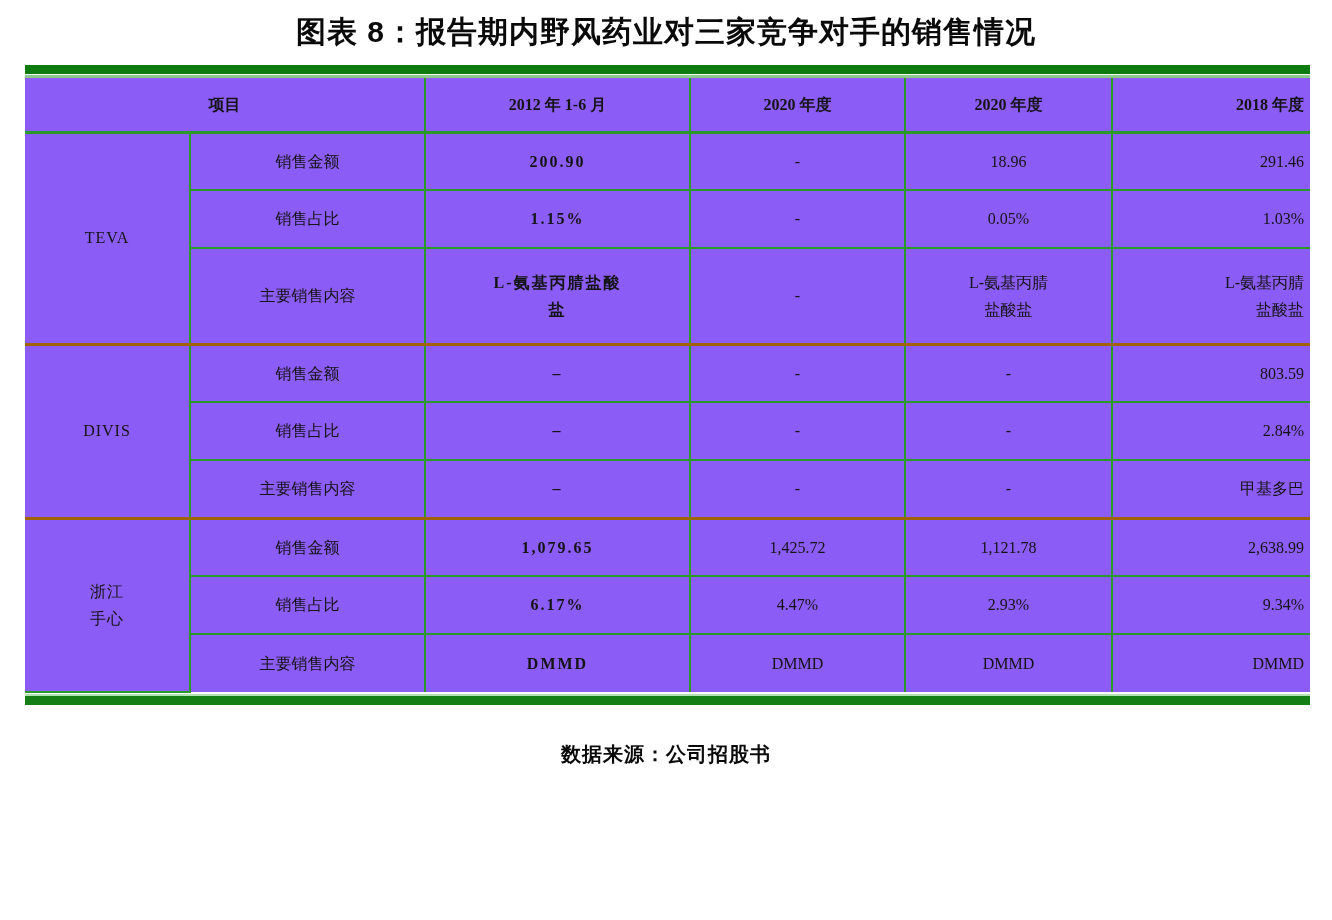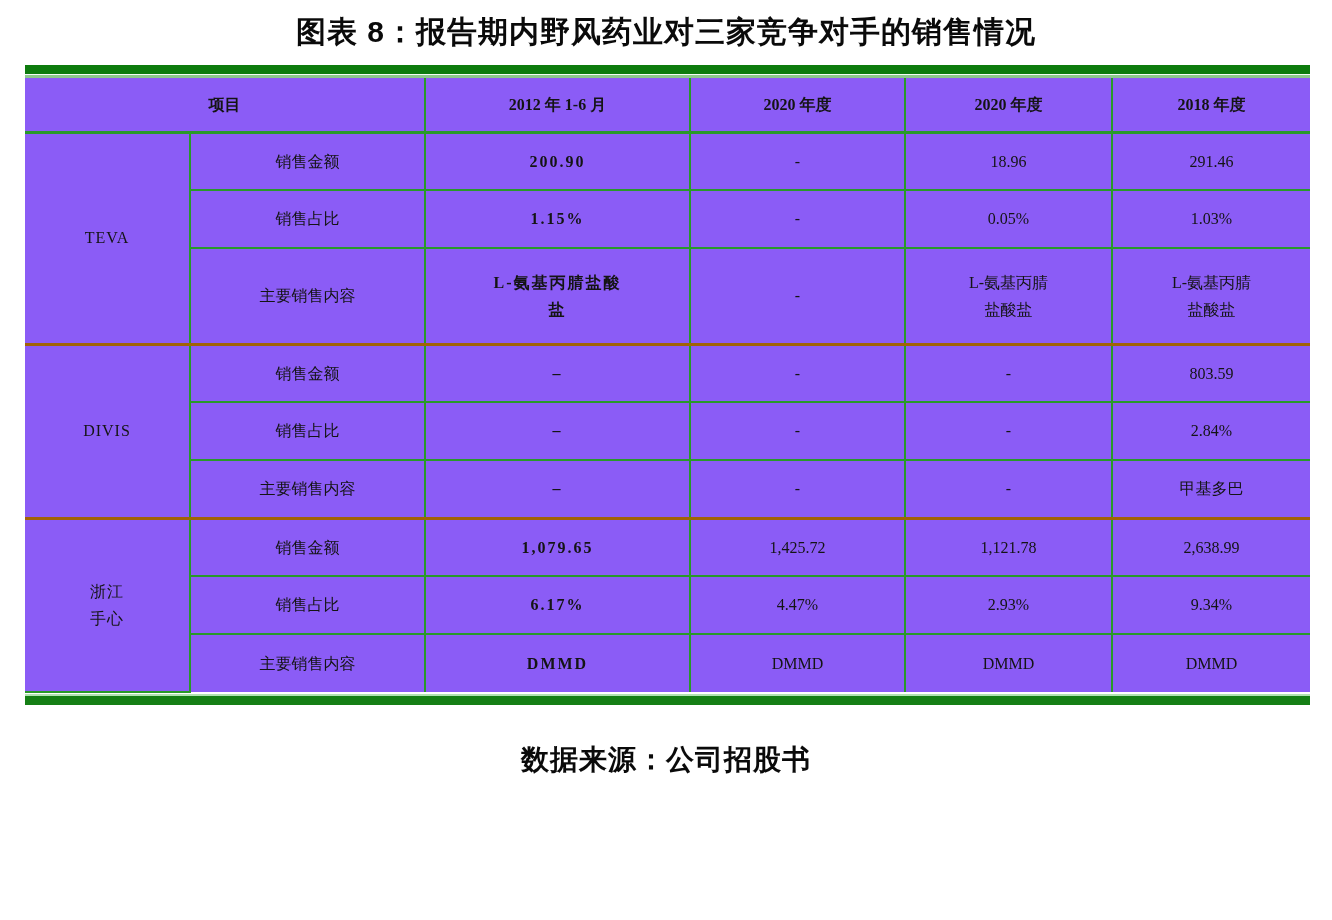--- a/index.html
+++ b/index.html
@@ -46,21 +46,21 @@
     border: 2px solid #299929;
     text-align: center;
     vertical-align: middle;
     font-size: 16px;
     padding: 12px 6px;
     white-space: pre-line;
     line-height: 1.7;
     background: #8b5cf6;
   }
   table.cmp td:first-child { border-left: none; }
-  table.cmp td:last-child  { border-right: none; }
+  table.cmp td:last-child  { border-right: none; text-align: right; }
 
   tr.thead td {
     border-top: none;
     border-bottom: 3px solid #299929;
     font-weight: bold;
     height: 54px;
     line-height: 1.2;
   }
   tr.group-start td { border-top: 3px solid #a16207; }
   tr.last td { border-bottom: none; }
@@ -72,21 +72,21 @@
   td.b       { font-weight: bold; letter-spacing: 2px; }
 
   .bar-bot-lite { height: 2px; background: #b2e4b2; margin-top: 1px; }
   .bar-bot      { height: 9px; background: #157f15; }
 
   .source-row {
     margin-top: 36px;
     text-align: center;
     font-family: "Liberation Sans", "DejaVu Sans", sans-serif;
     font-weight: bold;
-    font-size: 28px;
+    font-size: 20px;
     letter-spacing: 1px;
     color: #0a0a0a;
   }
 </style>
 </head>
 <body>
 
 <div class="page">
 
   <div class="figure-title">图表 8：报告期内野风药业对三家竞争对手的销售情况</div>

